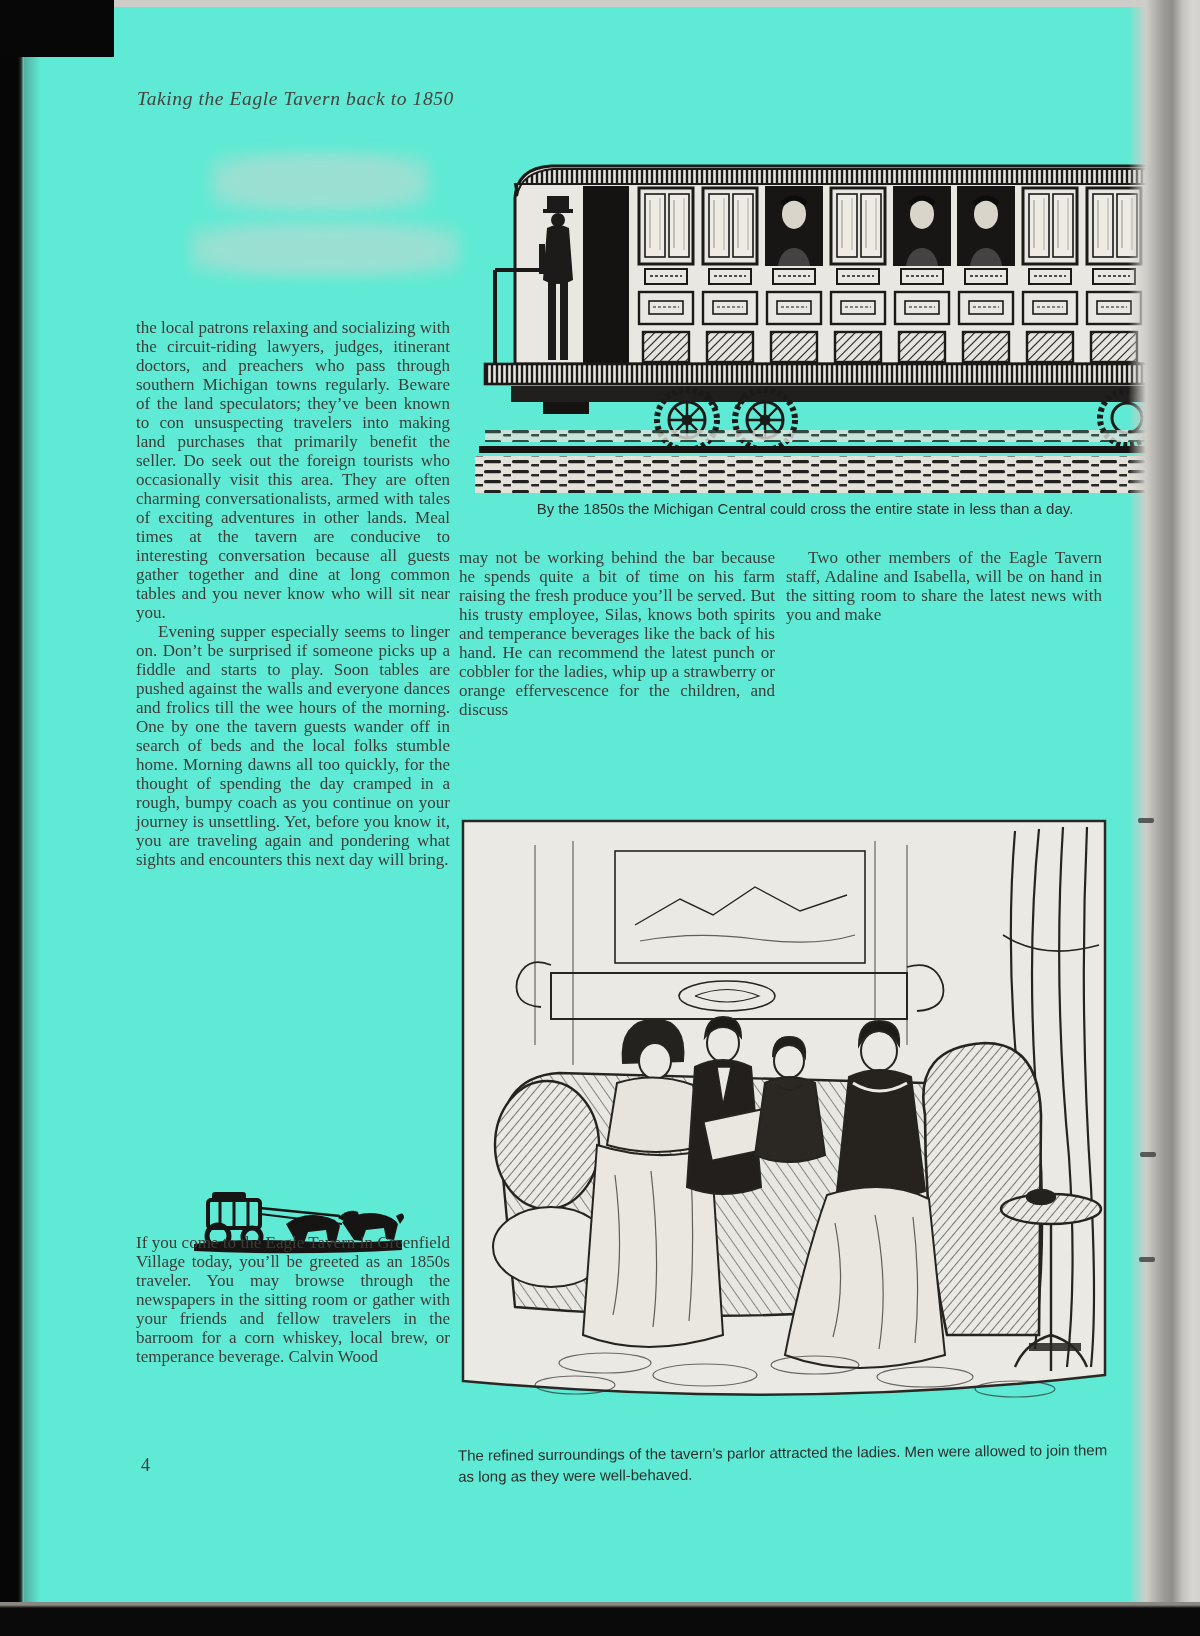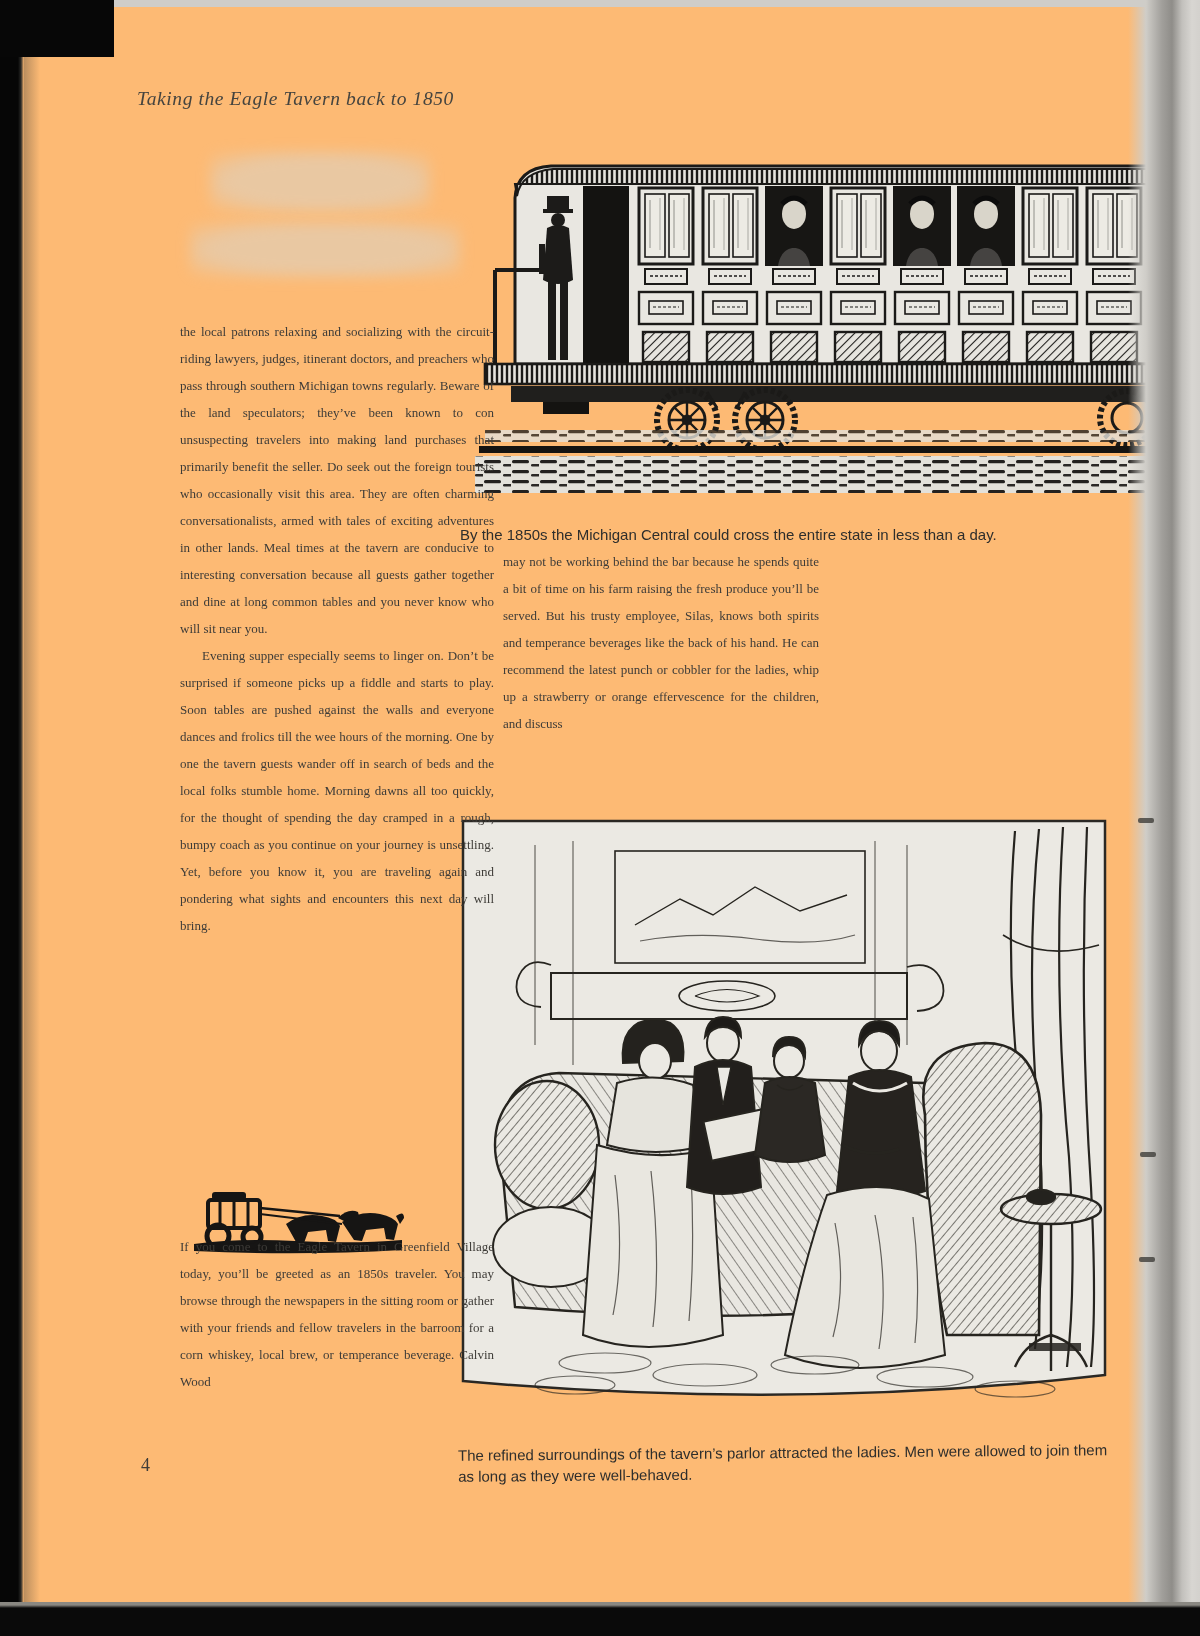--- a/index.html
+++ b/index.html
@@ -1,35 +1,35 @@
 <!DOCTYPE html>
 <html><head>
 <meta charset="utf-8">
 <style>
   html,body{margin:0;padding:0;background:#4a4a48;}
   #canvas{position:relative;width:1200px;height:1636px;overflow:hidden;
-          background:#fdba74;font-family:"Liberation Serif",serif;}
+          background:#5eead4;font-family:"Liberation Serif",serif;}
   
   .edge-left{position:absolute;left:0;top:0;width:24px;height:1636px;
              background:linear-gradient(90deg,#060606 0 18px,#2a2a28 21px,rgba(40,40,38,0) 24px);z-index:40;}
   .edge-left-shadow{position:absolute;left:24px;top:0;width:16px;height:1636px;
              background:linear-gradient(90deg,rgba(60,58,54,.35),rgba(60,58,54,0));z-index:39;}
   .corner-tl{position:absolute;left:0;top:0;width:114px;height:57px;background:#070707;z-index:41;}
   .edge-top{position:absolute;left:0;top:0;width:1200px;height:7px;background:#cfcdc9;z-index:38;}
   .edge-bottom{position:absolute;left:0;top:1602px;width:1200px;height:34px;
              background:linear-gradient(180deg,#8a8882 0 3px,#0a0a0a 6px);z-index:42;}
   .curl-right{position:absolute;top:0;left:1128px;width:72px;height:1636px;z-index:41;
              background:linear-gradient(90deg,rgba(231,229,223,0) 0,#cfcdc8 18px,#a19f9b 34px,#8f8d89 44px,#c2c0bc 54px,#d8d6d2 64px,#d3d1cd 72px);}
   .curl-tick{position:absolute;width:16px;height:5px;background:#3f3d3a;border-radius:2px;z-index:43;opacity:.8;}
   .ghost{position:absolute;filter:blur(7px);opacity:.5;z-index:1;
          background:radial-gradient(ellipse at center,#d6d6d0 0 60%,rgba(214,214,208,0) 100%);}
   
   .running-header{position:absolute;left:137px;top:88px;font-style:italic;font-size:19.5px;
          letter-spacing:.6px;color:#45443f;z-index:5;}
-  .col{position:absolute;font-size:13px;line-height:27px;color:#3e3c38;text-align:justify;z-index:5;margin-left:44px;}
+  .col{position:absolute;font-size:17px;line-height:19px;color:#3e3c38;text-align:justify;z-index:5;}
   .col p{margin:0;}
   .col p.indent{text-indent:22px;}
   .caption{position:absolute;font-family:"Liberation Sans",sans-serif;font-size:15px;
          line-height:21px;color:#2e2e2c;z-index:5;}
   .pageno{position:absolute;left:141px;top:1455px;font-size:18px;color:#3e3c38;z-index:5;}
   .fig{position:absolute;z-index:4;}
 </style>
 </head>
 <body>
 
@@ -124,21 +124,21 @@
       <circle cx="672" cy="270" r="27" stroke-width="6" stroke-dasharray="4 3"></circle>
       <circle cx="672" cy="270" r="15" stroke-width="3"></circle>
       <path d="M252,244 L262,260 M290,244 L282,260" stroke-width="3"></path>
     </g>
 
     <rect x="24" y="298" width="676" height="7" fill="#141311"></rect>
     <rect x="20" y="308" width="680" height="37" fill="url(#tr-gnd)"></rect>
     <rect x="30" y="282" width="670" height="12" fill="url(#tr-gnd)" opacity=".8"></rect>
   </svg>
 
-  <div class="caption" style="left:460px;top:524px;width:690px;">By the 1850s the Michigan Central could cross the entire state in less than a day.</div>
+  <div class="caption" style="left:460px;top:498px;width:690px;text-align:center;">By the 1850s the Michigan Central could cross the entire state in less than a day.</div>
 
   <div class="col" style="left:136px;top:318px;width:314px;">
     <p>the local patrons relaxing and socializing with the circuit-riding lawyers, judges, itinerant doctors, and preachers who pass through southern Michigan towns regularly. Beware of the land speculators; they’ve been known to con unsuspecting travelers into making land purchases that primarily benefit the seller. Do seek out the foreign tourists who occasionally visit this area. They are often charming conversationalists, armed with tales of exciting adventures in other lands. Meal times at the tavern are conducive to interesting conversation because all guests gather together and dine at long common tables and you never know who will sit near you.</p>
     <p class="indent">Evening supper especially seems to linger on. Don’t be surprised if someone picks up a fiddle and starts to play. Soon tables are pushed against the walls and everyone dances and frolics till the wee hours of the morning. One by one the tavern guests wander off in search of beds and the local folks stumble home. Morning dawns all too quickly, for the thought of spending the day cramped in a rough, bumpy coach as you continue on your journey is unsettling. Yet, before you know it, you are traveling again and pondering what sights and encounters this next day will bring.</p>
   </div>
 
   <svg class="fig" style="left:190px;top:1178px;" width="215" height="78" viewBox="0 0 215 78">
     <g fill="#161514">
       <path d="M4,66 Q50,60 105,63 Q165,66 212,62 L212,72 Q110,78 4,73 Z"></path>
       <rect x="18" y="22" width="52" height="28" rx="3" fill="none" stroke="#161514" stroke-width="4"></rect>
@@ -160,20 +160,21 @@
 
   <div class="col" style="left:136px;top:1233px;width:314px;">
     <p>If you come to the Eagle Tavern in Greenfield Village today, you’ll be greeted as an 1850s traveler. You may browse through the newspapers in the sitting room or gather with your friends and fellow travelers in the barroom for a corn whiskey, local brew, or temperance beverage. Calvin Wood</p>
   </div>
 
   <div class="col" style="left:459px;top:548px;width:316px;">
     <p>may not be working behind the bar because he spends quite a bit of time on his farm raising the fresh produce you’ll be served. But his trusty employee, Silas, knows both spirits and temperance beverages like the back of his hand. He can recommend the latest punch or cobbler for the ladies, whip up a strawberry or orange effervescence for the children, and discuss</p>
   </div>
 
   <div class="col" style="left:786px;top:548px;width:316px;">
+    <p class="indent">Two other members of the Eagle Tavern staff, Adaline and Isabella, will be on hand in the sitting room to share the latest news with you and make</p>
   </div>
 
   <svg class="fig" style="left:455px;top:815px;" width="658" height="620" viewBox="0 0 658 620">
     <defs>
       <pattern id="pa-hatch" width="7" height="7" patternUnits="userSpaceOnUse" patternTransform="rotate(40)">
         <rect width="7" height="7" fill="#ebe9e3"></rect>
           <line x1="0" y1="0" x2="0" y2="7" stroke="#26241f" stroke-width="1.2"></line>
       </pattern>
       <pattern id="pa-hatch2" width="9" height="9" patternUnits="userSpaceOnUse" patternTransform="rotate(-35)">
         <rect width="9" height="9" fill="#e9e7e1"></rect>

